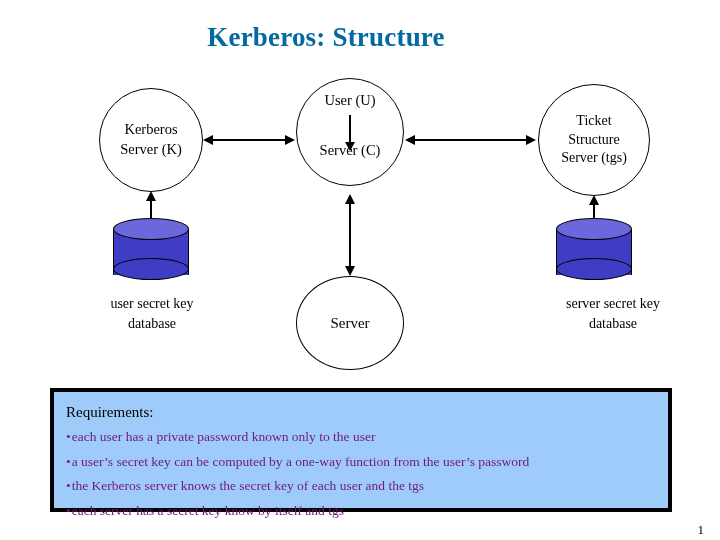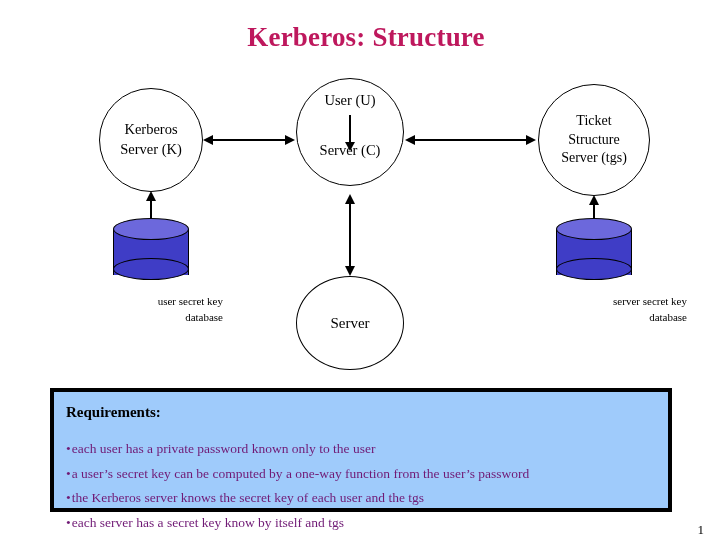--- a/index.html
+++ b/index.html
@@ -22,23 +22,22 @@
   
   #title {
     position: absolute;
     left: 0;
     top: 22px;
     width: 652px;
     text-align: center;
     font-family: "Liberation Serif", "DejaVu Serif", serif;
     font-size: 27px;
     font-weight: bold;
-    color: #be185d;
+    color: #0369a1;
     letter-spacing: 0.2px;
-    margin-left: 40px;
   }
 
   
   .node {
     position: absolute;
     border: 1.3px solid #000000;
     border-radius: 50%;
     background: #ffffff;
     box-sizing: border-box;
     display: flex;
@@ -164,23 +163,23 @@
     border: 1.5px solid #000000;
     border-radius: 50%;
     box-sizing: border-box;
   }
   #cyl-user   { left: 113px; top: 218px; }
   #cyl-server { left: 556px; top: 218px; }
 
   
   .db-caption {
     position: absolute;
-    text-align: right;
-    font-family: "Liberation Serif", "DejaVu Serif", serif;
-    font-size: 11px;
+    text-align: center;
+    font-family: "Liberation Serif", "DejaVu Serif", serif;
+    font-size: 14px;
     color: #000000;
     line-height: 1.45;
     z-index: 3;
   }
   #caption-user   { left: 81px;  top: 294px; width: 142px; }
   #caption-server { left: 539px; top: 294px; width: 148px; }
 
   
   #req-box {
     position: absolute;
@@ -190,23 +189,23 @@
     height: 124px;
     background: #9FCBFB;
     border: 4px solid #000000;
     box-sizing: border-box;
     padding: 12px 0 0 12px;
     z-index: 3;
   }
   #req-title {
     font-family: "Liberation Serif", "DejaVu Serif", serif;
     font-size: 15px;
-    font-weight: bold;
-    color: #000000;
-    margin-bottom: 21px;
+    font-weight: normal;
+    color: #000000;
+    margin-bottom: 9px;
   }
   .req-line {
     font-family: "Liberation Serif", "DejaVu Serif", serif;
     font-size: 13.5px;
     color: #701a75;
     line-height: 1.0;
     margin-bottom: 11px;
     white-space: nowrap;
   }
   .req-line .bullet { margin-right: 1px; }

